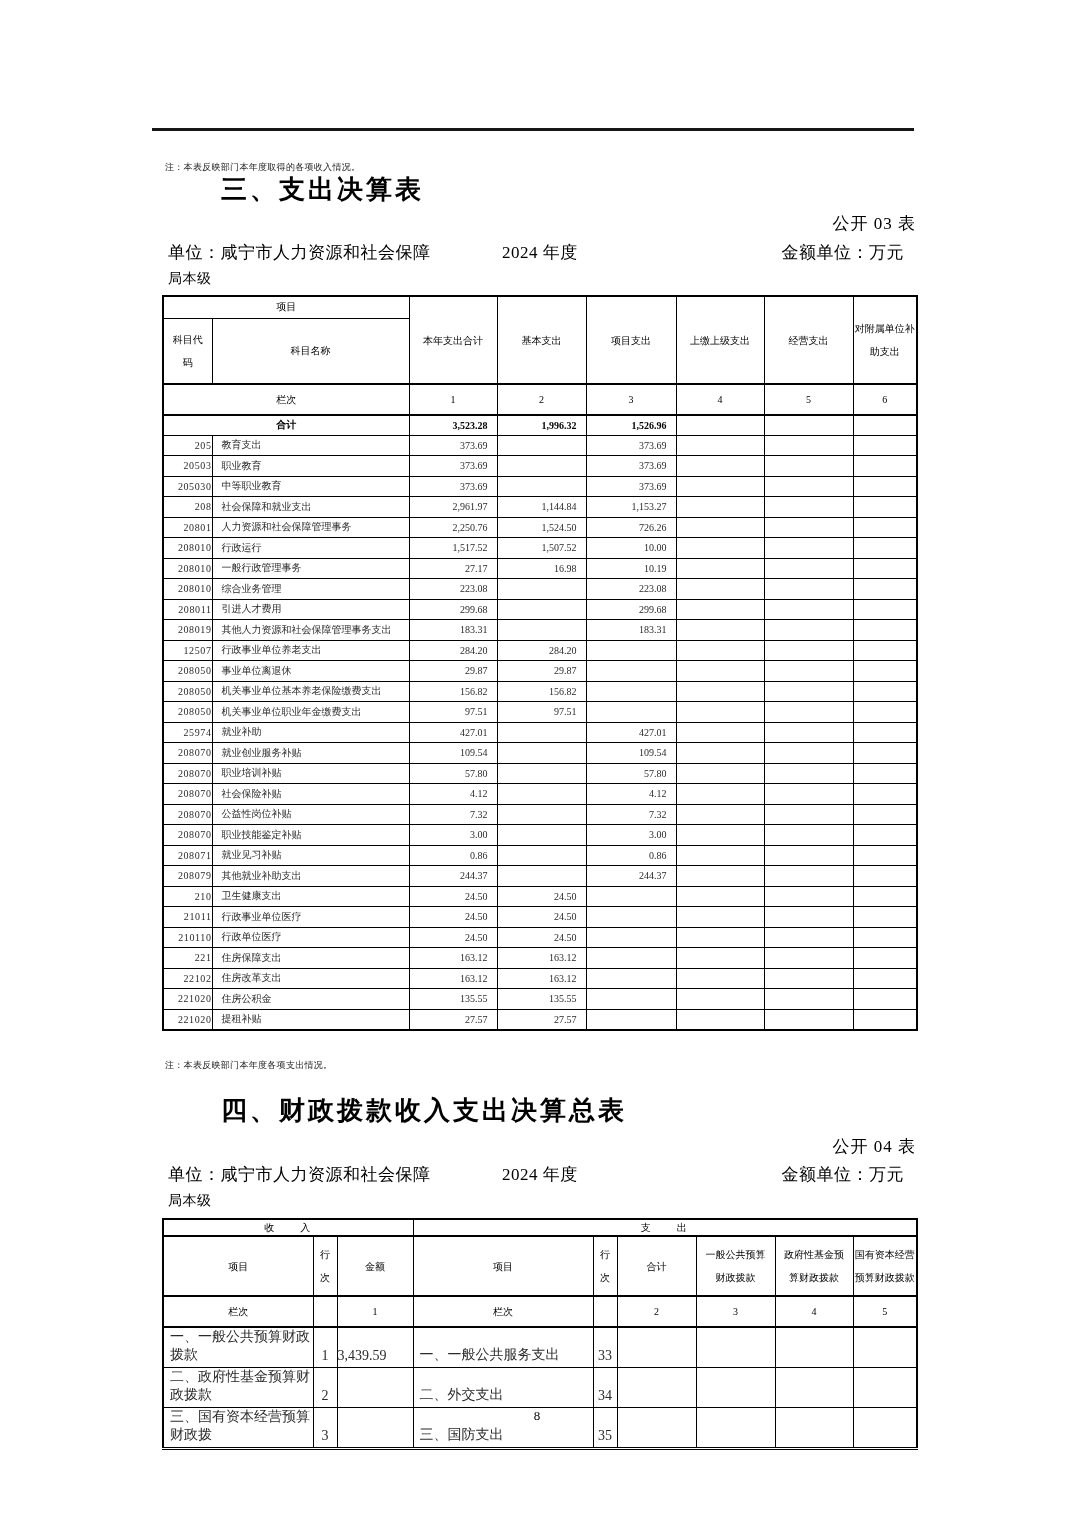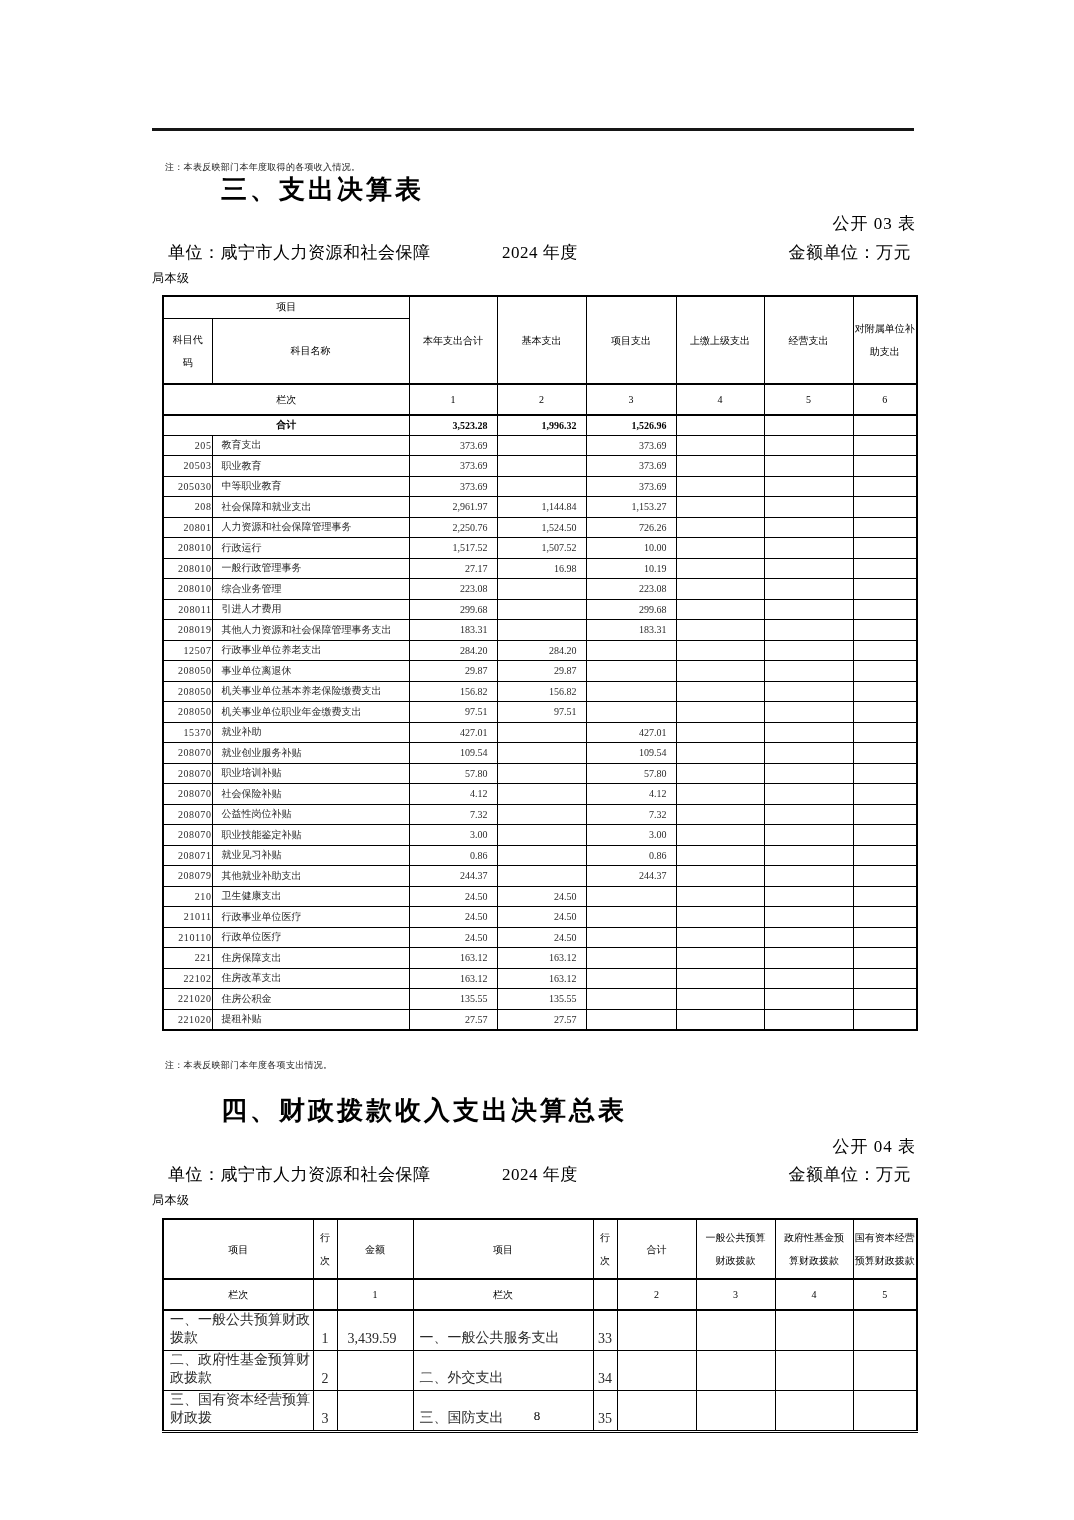--- a/index.html
+++ b/index.html
@@ -50,25 +50,25 @@
   .meta {
     position: absolute;
     left: 168px; right: 158px;
     font-size: 17px;
     letter-spacing: 0.5px;
     height: 22px;
   }
   .meta-3 { top: 241px; }
   .meta-4 { top: 1163px; }
   .meta .year { position: absolute; left: 334px; top: 0; }
-  .meta .amount { position: absolute; right: 5px; top: 0; }
+  .meta .amount { position: absolute; right: 12px; top: 0; }
   .unit2 {
     position: absolute;
-    left: 152px;
-    font-size: 12px;
+    left: 168px;
+    font-size: 14px;
     letter-spacing: 0.5px;
   }
   .unit2-3 { top: 270px; }
   .unit2-4 { top: 1192px; }
 
   table.doc {
     position: absolute;
     left: 162px;
     width: 754px;
     border-collapse: collapse;
@@ -97,21 +97,21 @@
   .t1 tbody td { height: 20.5px; color: #2a2a2a; vertical-align: middle; }
   .t1 td.code { text-align: right; letter-spacing: 0.6px; }
   .t1 td.name { text-align: left; padding-left: 9px; }
   .t1 td.num, .t1 tr.total td.num { text-align: right; padding-right: 9px; }
 
   .t2 tr.grp th { height: 17px; border-bottom: 2px solid #000; letter-spacing: 2px; }
   .t2 tr.h2 th { height: 60px; line-height: 2.3; }
   .t2 tbody td { height: 23px; color: #2a2a2a; vertical-align: bottom; padding-bottom: 3px; font-size: 14px; }
   .t2 td.label { text-align: left; padding-left: 6px; }
   .t2 td.rownum { text-align: center; }
-  .t2 td.amt { text-align: center; padding-right: 6px; }
+  .t2 td.amt { text-align: left; padding-right: 6px; }
 
   .pagenum {
     position: absolute;
     top: 1408px; left: 0;
     width: 100%;
     text-align: center;
     font-size: 13px;
   }
 </style>
 </head>
@@ -313,21 +313,21 @@
           <td class="code">208050</td>
           <td class="name">机关事业单位职业年金缴费支出</td>
           <td class="num">97.51</td>
           <td class="num">97.51</td>
           <td class="num"></td>
           <td class="num"></td>
           <td class="num"></td>
           <td class="num"></td>
         </tr>
         <tr>
-          <td class="code">15370</td>
+          <td class="code">25974</td>
           <td class="name">就业补助</td>
           <td class="num">427.01</td>
           <td class="num"></td>
           <td class="num">427.01</td>
           <td class="num"></td>
           <td class="num"></td>
           <td class="num"></td>
         </tr>
         <tr>
           <td class="code">208070</td>
@@ -489,20 +489,24 @@
         <col style="width:24px">
         <col style="width:76px">
         <col style="width:180px">
       <col style="width:24px">
         <col style="width:79px">
         <col style="width:79px">
         <col style="width:78px">
         <col style="width:64px">
     </colgroup>
     <thead>
+      <tr class="grp">
+        <th colspan="3">收　　入</th>
+        <th colspan="6">支　　出</th>
+      </tr>
       <tr class="h2">
         <th class="pre">项目</th>
         <th class="pre">行
 次</th>
         <th class="pre">金额</th>
         <th class="pre">项目</th>
         <th class="pre">行
 次</th>
         <th class="pre">合计</th>
         <th class="pre">一般公共预算

